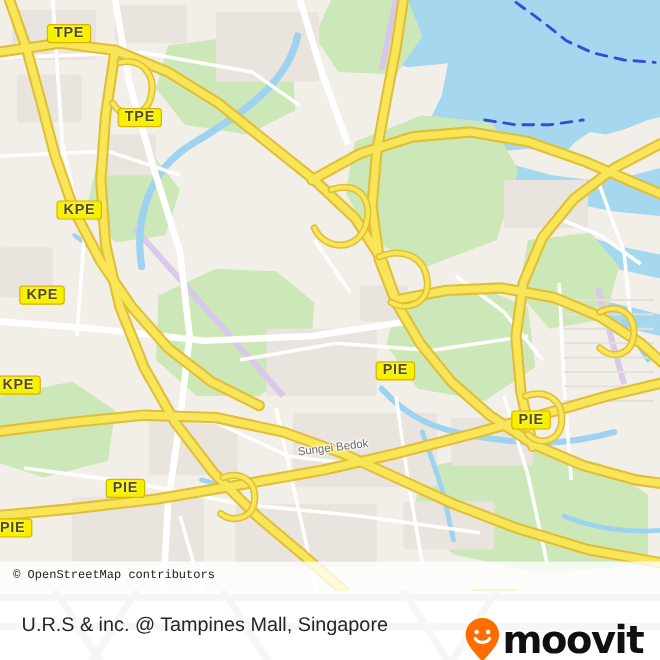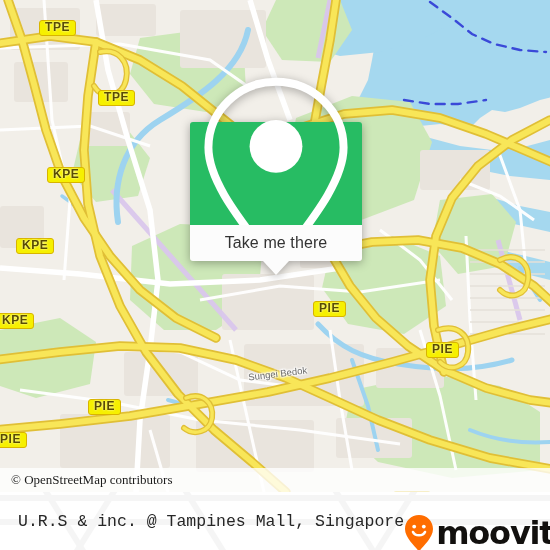--- a/index.html
+++ b/index.html
@@ -44,22 +44,22 @@
        0 0 2px #fff;
   }
 
   
   #attribution{
     position:absolute;left:0;bottom:0;width:550px;height:24px;
     background:rgba(255,255,255,.78);
     display:flex;align-items:center;
   }
   #attribution span{
-    font-size:13px;color:#1b1b1b;padding-left:11px;
-    font-family:Liberation Serif, serif;
+    font-size:10px;color:#1b1b1b;padding-left:11px;
+    font-family:Liberation Mono, monospace;
   }
 
   
   #popup{
     position:absolute;left:190px;top:122px;width:172px;
     border-radius:3px;
     filter:drop-shadow(0 2px 5px rgba(0,0,0,.32));
   }
   #popup-head{
     background:#27BC63;height:103px;border-radius:3px 3px 0 0;
@@ -89,21 +89,21 @@
     display:flex;align-items:center;justify-content:space-between;
     overflow:hidden;
   }
   #footer-watermark{
     position:absolute;left:0;top:0;width:550px;height:58px;
     opacity:.5;pointer-events:none;
   }
   #footer-title{
     position:relative;z-index:2;
     font-size:16.5px;color:#262626;padding-left:18px;
-    font-family:Liberation Mono, monospace;white-space:nowrap;
+    font-family:Liberation Sans, sans-serif;white-space:nowrap;
   }
   #brand{
     position:relative;z-index:2;display:flex;align-items:center;
     padding-right:14px;gap:2px;margin-top:24px;
   }
   #brand-text{
     font-size:32px;font-weight:bold;color:#12100E;letter-spacing:-1.2px;
     font-family:"DejaVu Sans", sans-serif;line-height:32px;
   }
 </style>
@@ -274,33 +274,20 @@
       <div class="shield" style="left:-6px;top:432px">PIE</div>
       <div class="shield" style="left:393px;top:491px">ECP</div>
     </div>
 
     <div class="maplabel" style="left:248px;top:368px;transform:rotate(-7deg);">Sungei Bedok</div>
 
     <div id="attribution">
       <span>© OpenStreetMap contributors</span>
     </div>
 
-    <div id="popup">
-      <div id="popup-head">
-        <svg width="56" height="68" viewBox="0 0 56 68">
-          <path d="M28 4 C15.8 4 6 13.6 6 25.4 C6 38 20 53 27 63.2 C27.5 63.9 28.5 63.9 29 63.2
-                   C36 53 50 38 50 25.4 C50 13.6 40.2 4 28 4 Z" fill="none" stroke="#FFFFFF" stroke-width="2.6"></path>
-          <circle cx="28" cy="25" r="8.6" fill="#FFFFFF"></circle>
-        </svg>
-      </div>
-      <div id="popup-foot">
-        <span>Take me there</span>
-        <div id="popup-tail"></div>
-      </div>
-    </div>
   </div>
 
   <div id="footer">
 
     <svg id="footer-watermark" viewBox="0 0 550 58">
       <g stroke="#EDEDED" stroke-width="6" fill="none">
         <path d="M40,-10 L90,70"></path>
         <path d="M120,-10 L70,70"></path>
         <path d="M180,-10 L230,70"></path>
         <path d="M330,-10 L380,70"></path>

